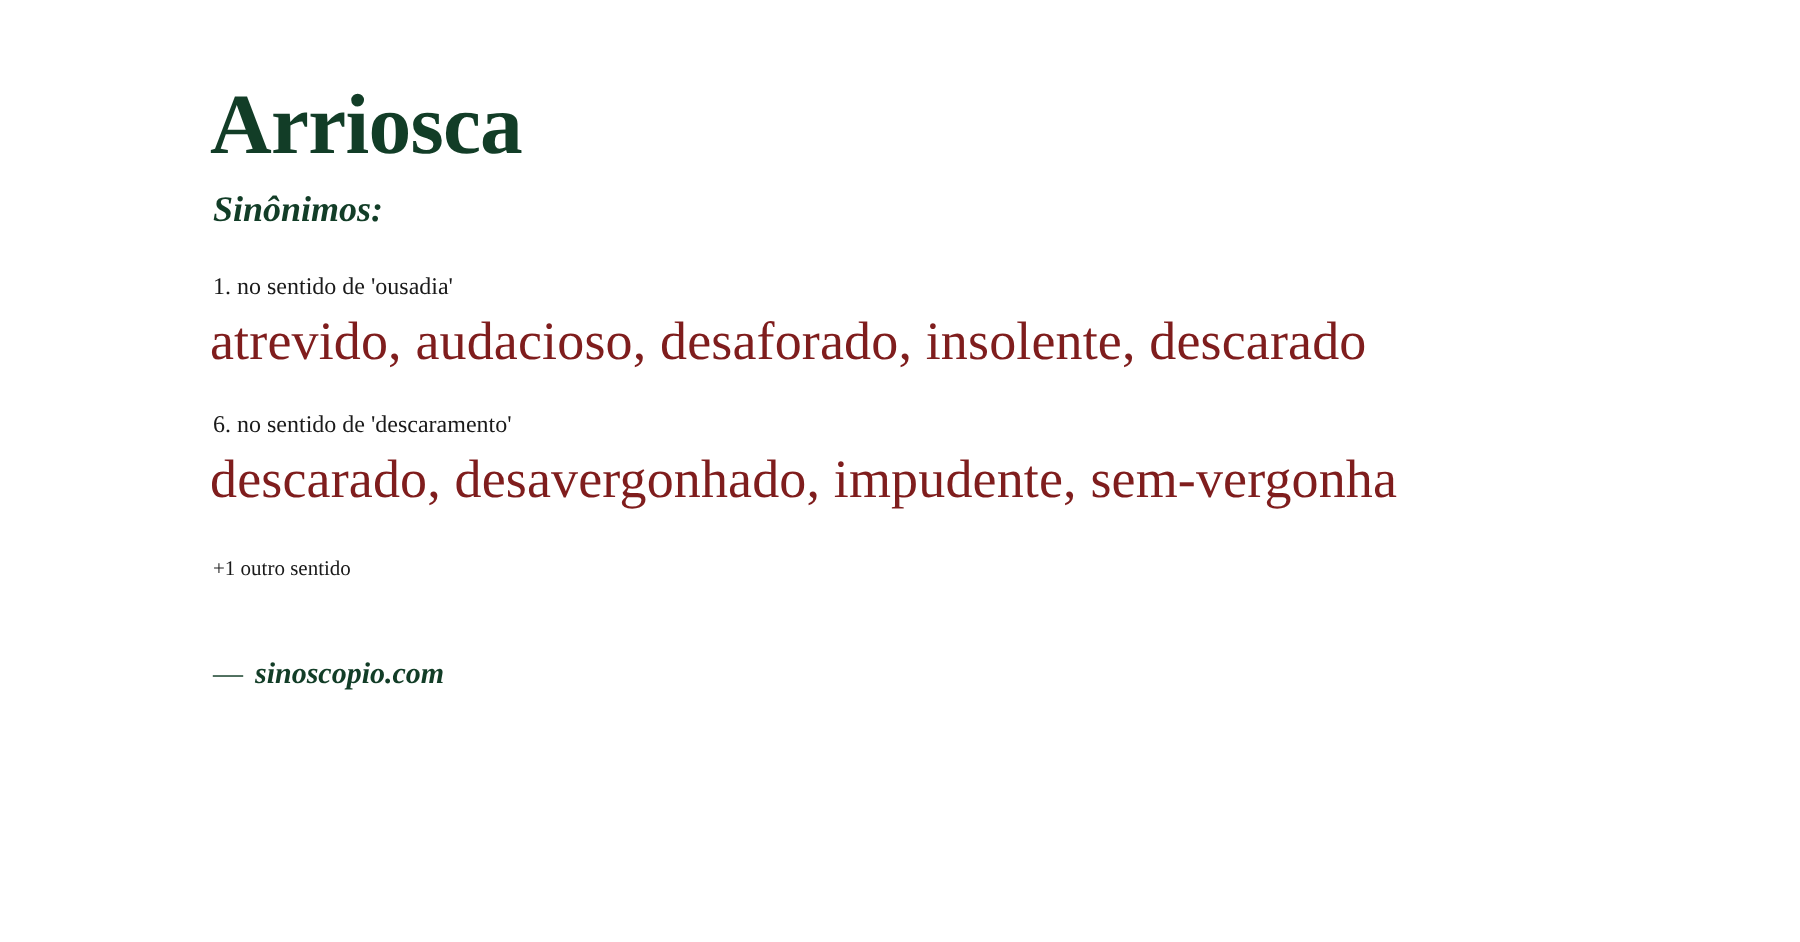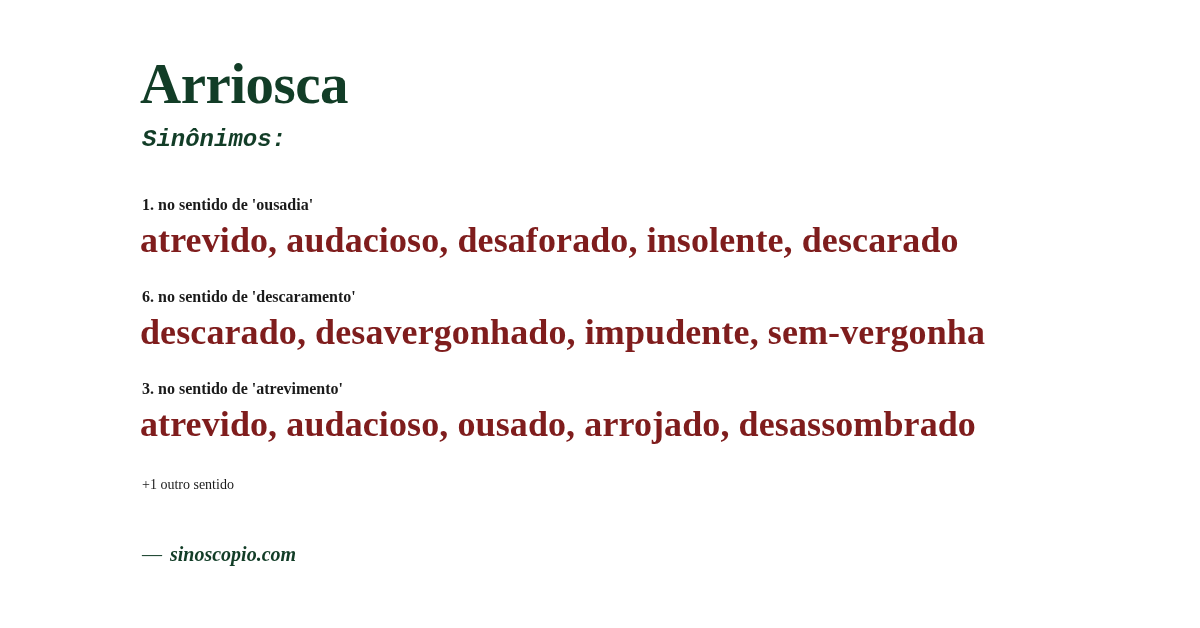--- a/index.html
+++ b/index.html
@@ -23,31 +23,30 @@
   .word-title {
     font-family: "Liberation Serif", serif;
     font-size: 57px;
     font-weight: bold;
     color: #123d27;
     line-height: 1.12;
     margin: 0;
     letter-spacing: -0.5px;
   }
   .subtitle {
-    font-family: Liberation Mono, monospace;
+    font-family: Liberation Serif, serif;
     font-size: 24px;
     font-style: italic;
     font-weight: bold;
     color: #123d27;
     margin: 10px 0 0 2px;
     line-height: 1.2;
   }
   .senses {
-    margin-top: 40px;
-    font-weight: bold;
+    margin-top: 27px;
   }
   .sense {
     margin-bottom: 24px;
   }
   .sense-label {
     font-family: "Liberation Serif", serif;
     font-size: 16px;
     color: #1a1a1a;
     line-height: 1.2;
     margin: 0 0 4px 2px;
@@ -96,24 +95,20 @@
     <div class="sense">
       <div class="sense-label">1. no sentido de 'ousadia'</div>
       <div class="sense-words">atrevido, audacioso, desaforado, insolente, descarado</div>
     </div>
 
     <div class="sense">
       <div class="sense-label">6. no sentido de 'descaramento'</div>
       <div class="sense-words">descarado, desavergonhado, impudente, sem-vergonha</div>
     </div>
 
-    <div class="sense">
-      <div class="sense-label">3. no sentido de 'atrevimento'</div>
-      <div class="sense-words">atrevido, audacioso, ousado, arrojado, desassombrado</div>
-    </div>
 
   </div>
 
   <div class="more-senses">+1 outro sentido</div>
 
   <div class="source">
     <span class="dash">—</span><span>sinoscopio.com</span>
   </div>
 
 </div>

